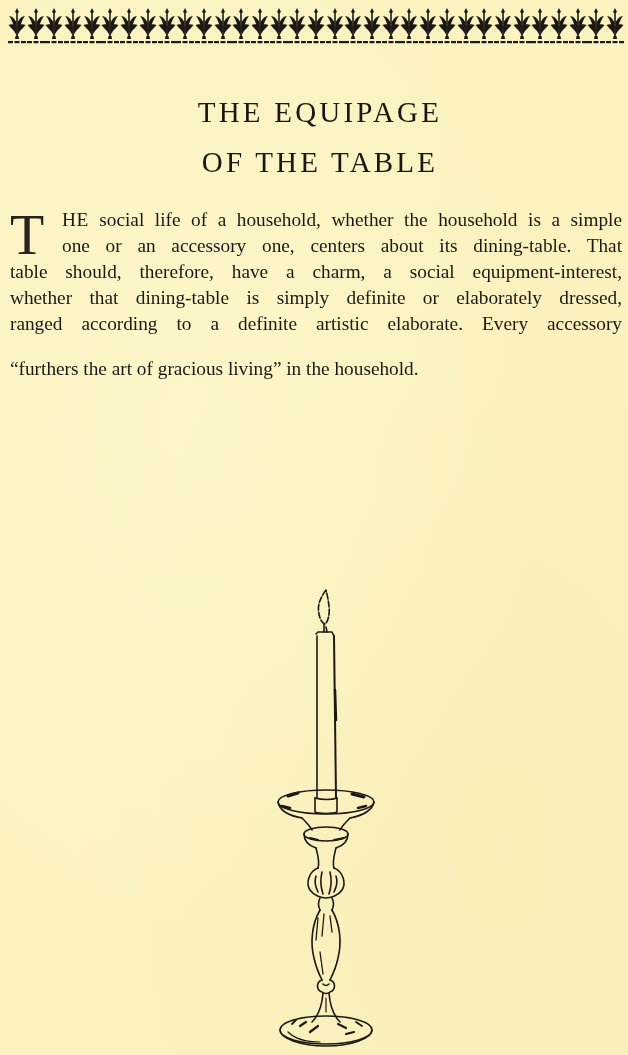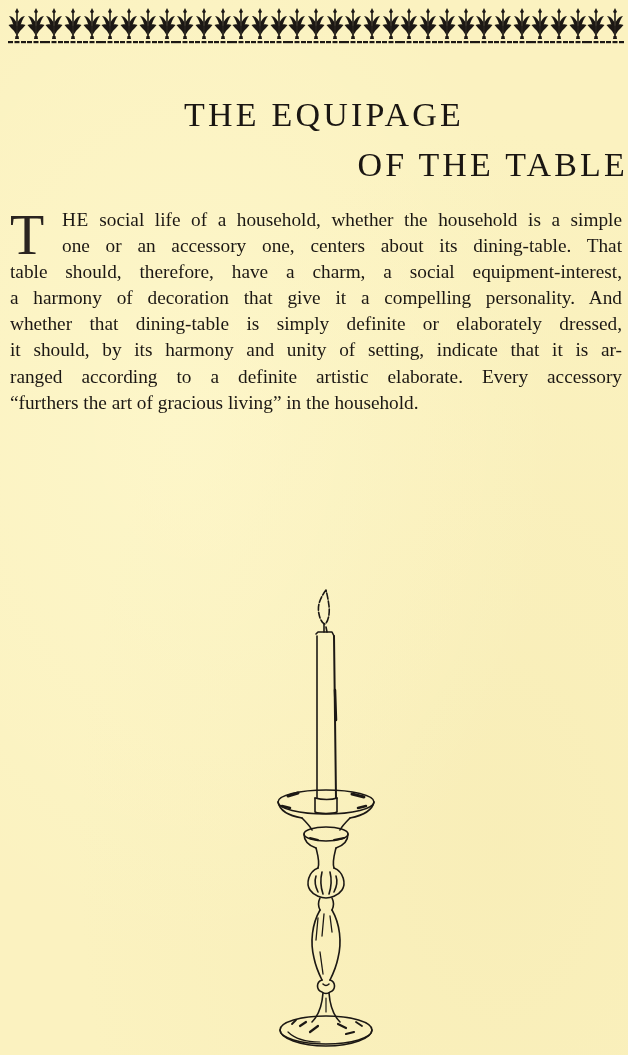--- a/index.html
+++ b/index.html
@@ -32,52 +32,53 @@
       display: flex;
       justify-content: space-between;
     }
     .fleuron {
       width: 18px;
       height: 38px;
     }
     .title {
       position: absolute;
       left: 0;
-      right: 0;
+      right: 8px;
       text-align: center;
       font-family: "Liberation Serif", "DejaVu Serif", serif;
-      font-size: 34px;
+      font-size: 29px;
       letter-spacing: 3.2px;
       color: #1a1612;
       margin: 0;
       font-weight: normal;
       padding-left: 20px;
     }
     .title.l1 { top: 96px; }
-    .title.l2 { top: 146px; text-align: right; }
+    .title.l2 { top: 146px; }
 
     .body-text {
       position: absolute;
       left: 10px;
       top: 207px;
       width: 612px;
       font-family: "Liberation Serif", "DejaVu Serif", serif;
       font-size: 19.3px;
       line-height: 26.1px;
       color: #1c1814;
     }
     .line {
       display: block;
       white-space: nowrap;
       text-align: justify;
       text-align-last: justify;
       height: 26.1px;
     }
     .line.last {
       text-align-last: left;
+      margin-top: 19px;
     }
     .line.indent {
       padding-left: 52px;
     }
     .dropcap {
       position: absolute;
       left: 0px;
       top: 4px;
       font-family: "Liberation Serif", "DejaVu Serif", serif;
       font-size: 56px;
@@ -535,23 +536,21 @@
     </div>
 
   <h1 class="title l1">THE EQUIPAGE</h1>
   <h1 class="title l2">OF THE TABLE</h1>
 
   <div class="body-text">
     <span class="dropcap">T</span>
     <span class="line indent"><span class="smallcaps">HE</span><span> social life of a household, whether the household is a simple</span></span>
     <span class="line indent">one or an accessory one, centers about its dining-table. That</span>
     <span class="line">table should, therefore, have a charm, a social equipment-interest,</span>
-    <span class="line">a harmony of decoration that give it a compelling personality. And</span>
     <span class="line">whether that dining-table is simply definite or elaborately dressed,</span>
-    <span class="line">it should, by its harmony and unity of setting, indicate that it is ar-</span>
     <span class="line">ranged according to a definite artistic elaborate. Every accessory</span>
     <span class="line last">“furthers the art of gracious living” in the household.</span>
   </div>
 
   <svg class="candle" viewBox="0 0 130 470" xmlns="http://www.w3.org/2000/svg">
     <g fill="none" stroke="#1c1814" stroke-width="1.6" stroke-linecap="round" stroke-linejoin="round">
 
       <path d="M66 10 C60 18 57 26 59 34 C60 40 63 44 65 44 C68 42 70 34 69 26 C68 18 67 14 66 10 Z" stroke-dasharray="6 2"></path>
 
       <path d="M64 44 L64 52 M66 47 L67 52"></path>

